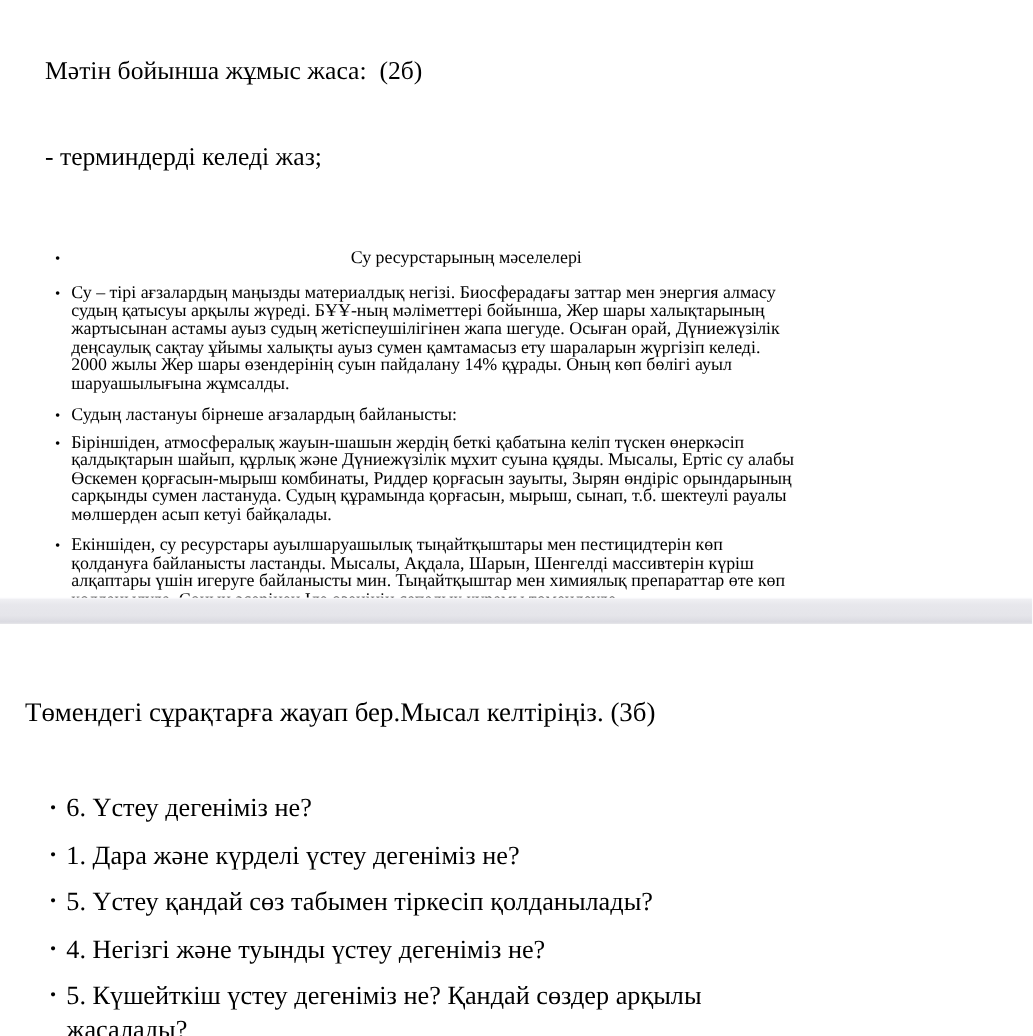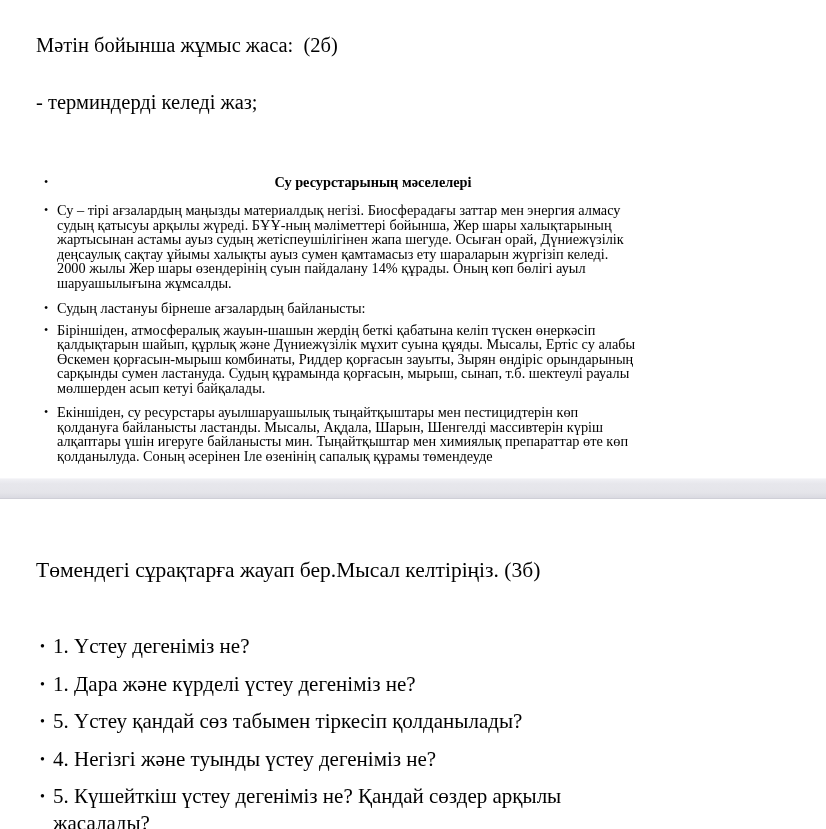--- a/index.html
+++ b/index.html
@@ -26,20 +26,21 @@
     overflow: hidden;
   }
   .top-block {
     padding: 2px 20px 0 36px;
     font-size: 20.5px;
     line-height: 28.5px;
     white-space: pre-line;
   }
   .top-heading, .task-item {
     white-space: pre-wrap;
+    margin-top: 12px;
   }
 
   .article {
     margin-top: 30px;
     padding-left: 44px;
     padding-right: 20px;
     font-size: 14.3px;
     line-height: 14.5px;
   }
   .row {
@@ -49,21 +50,20 @@
   .bullet-col {
     flex: 0 0 13px;
     width: 13px;
     font-size: 12px;
     line-height: inherit;
   }
   .article-title-row { margin-bottom: 14px; }
   .article-title {
     width: 632px;
     text-align: center;
-    font-weight: bold;
   }
   .para-text {
     flex: 1 1 auto;
     white-space: pre-line;
   }
   .para-0 { margin-bottom: 11px; }
   .para-1 { margin-bottom: 7px; }
   .para-2 { margin-bottom: 10px; }
   .para-3 { margin-bottom: 0; }
 
@@ -78,21 +78,21 @@
 
   
   .page2 {
     position: relative;
     width: 826px;
     height: 331px;
     background: #ffffff;
     overflow: hidden;
   }
   .bottom-heading {
-    padding: 57px 20px 0 36px;
+    padding: 57px 20px 0 20px;
     font-size: 21.5px;
     line-height: 29px;
   }
   .questions {
     margin-top: 48px;
   }
   .q-item {
     display: flex;
     align-items: flex-start;
     padding-left: 40px;
@@ -169,21 +169,21 @@
   <div class="page-divider"></div>
 
   <div class="page2">
 
     <div class="bottom-heading">Төмендегі сұрақтарға жауап бер.Мысал келтіріңіз. (3б)</div>
 
     <div class="questions">
 
       <div class="q-item">
         <span class="q-bullet">•</span>
-        <div class="q-text">1. Үстеу дегеніміз не?</div>
+        <div class="q-text">6. Үстеу дегеніміз не?</div>
       </div>
 
       <div class="q-item">
         <span class="q-bullet">•</span>
         <div class="q-text">1. Дара және күрделі үстеу дегеніміз не?</div>
       </div>
 
       <div class="q-item">
         <span class="q-bullet">•</span>
         <div class="q-text">5. Үстеу қандай сөз табымен тіркесіп қолданылады?</div>

